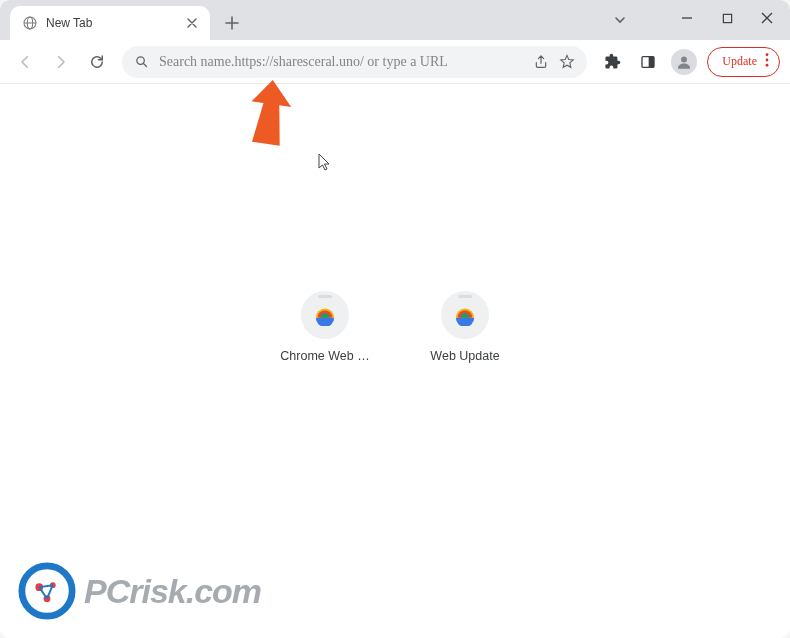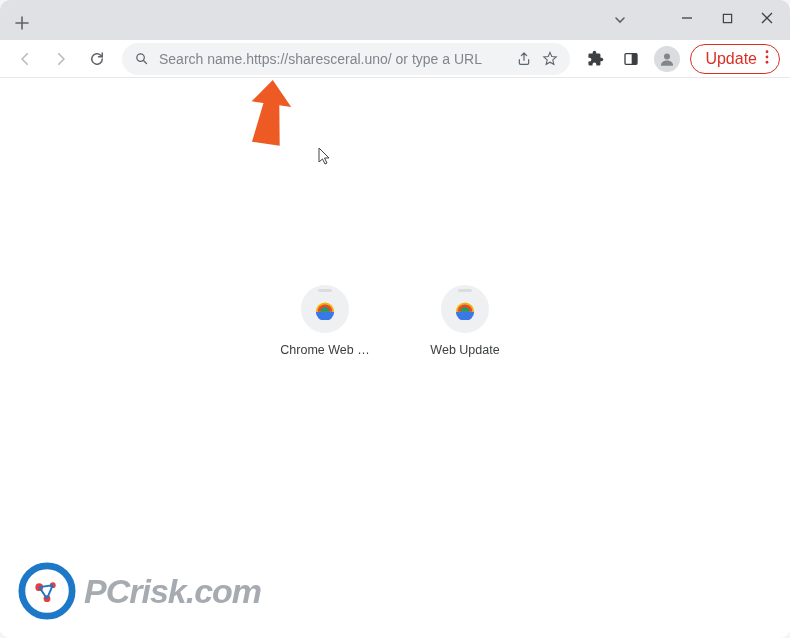--- a/index.html
+++ b/index.html
@@ -73,27 +73,28 @@
   top: 10px;
   color: #5f6368;
   width: 20px;
   height: 20px;
   display: flex;
   align-items: center;
   justify-content: center;
   cursor: pointer;
 }
 .toolbar {
-  height: 38px;
+  height: 44px;
   background: #fff;
   display: flex;
   align-items: center;
   padding: 0 10px;
   gap: 6px;
   border-bottom: 1px solid #e8e8e8;
+  font-family: Liberation Serif, serif;
 }
 .nav-btn {
   width: 30px; height: 30px;
   display: flex; align-items: center; justify-content: center;
   border-radius: 50%;
   cursor: pointer;
   color: #5f6368;
 }
 .nav-btn.disabled { color: #bbbdc0; cursor: default; }
 .omnibox {
@@ -132,21 +133,21 @@
   height: 30px;
   border: 1.5px solid #d93025;
   border-radius: 16px;
   background: #fff;
   display: flex;
   align-items: center;
   padding: 0 10px 0 14px;
   gap: 8px;
   cursor: pointer;
   color: #d93025;
-  font-size: 16px;
+  font-size: 12px;
   margin-left: 2px;
 }
 .update-menu { color: #d93025; }
 .content {
   position: relative;
   width: 100%;
   height: calc(100% - 84px);
   background: #fff;
 }
 .shortcuts {
@@ -223,20 +224,35 @@
   letter-spacing: -1px;
   opacity: 0.9;
 }
 </style>
 </head>
 <body>
 
 <div class="browser-window">
 
   <div class="titlebar">
+    <div class="tab">
+      <span class="tab-favicon">
+        <svg width="16" height="16" viewBox="0 0 24 24" fill="none" stroke="#7a7d80" stroke-width="1.6">
+            <circle cx="12" cy="12" r="9"></circle>
+            <ellipse cx="12" cy="12" rx="4" ry="9"></ellipse>
+            <path d="M3 12h18"></path>
+          </svg>
+      </span>
+      <span class="tab-title">New Tab</span>
+      <span class="tab-close">
+        <svg width="10" height="10" viewBox="0 0 10 10">
+            <path d="M1 1l8 8M9 1l-8 8" stroke="#5f6368" stroke-width="1.4" stroke-linecap="round"></path>
+          </svg>
+      </span>
+    </div>
     <div class="new-tab-btn">
       <svg width="14" height="14" viewBox="0 0 14 14">
           <path d="M7 1v12M1 7h12" stroke="#5f6368" stroke-width="1.6" stroke-linecap="round"></path>
         </svg>
     </div>
     <div class="dropdown-caret">
       <svg width="12" height="12" viewBox="0 0 12 12">
           <path d="M2 4l4 4 4-4" stroke="#5f6368" stroke-width="1.6" fill="none" stroke-linecap="round"></path>
         </svg>
     </div>

